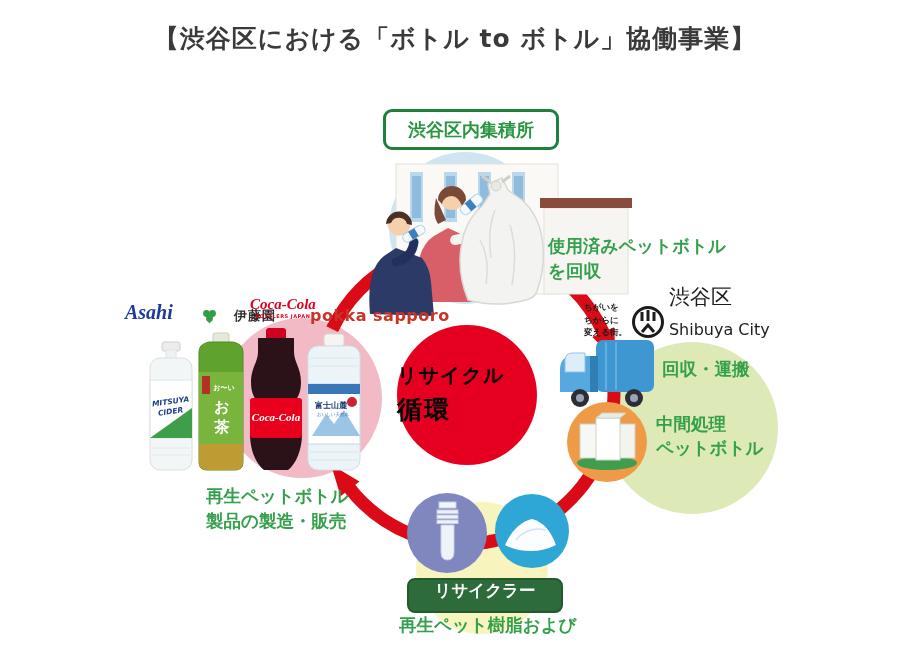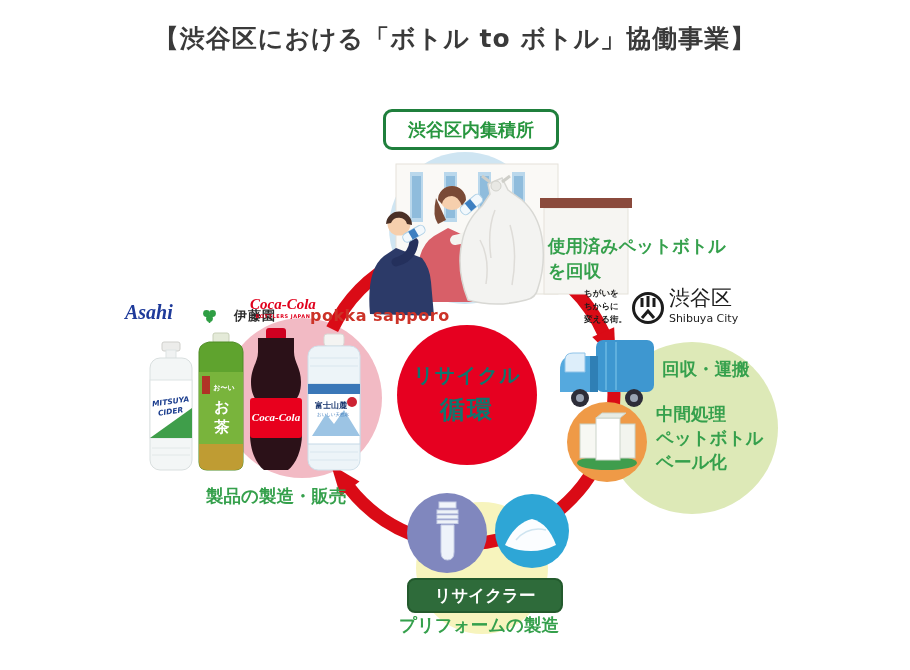--- a/index.html
+++ b/index.html
@@ -10,28 +10,28 @@
          color:#3a3a3a;letter-spacing:1px;}
   svg.diagram{left:0;top:0;}
   .gtext{color:#35a04c;font-weight:bold;font-size:17.5px;line-height:1.42;}
   .collection-label{left:383px;top:109px;width:170px;height:35px;background:#fff;
         border:3px solid #1f7f3c;border-radius:9px;display:flex;align-items:center;
         justify-content:center;font-size:18px;font-weight:bold;color:#28963f;}
   .collect-text{left:548px;top:234px;}
   .shibuya{left:584px;top:287px;display:flex;align-items:flex-end;gap:4px;color:#1c1c1c;}
   .shibuya .tag{font-size:8.5px;font-weight:bold;line-height:1.5;}
   .shibuya .nm{font-size:21px;font-weight:normal;line-height:1;}
-  .shibuya .nm-en{font-size:11px;margin-top:3px;}
+  .shibuya .nm-en{font-size:16px;margin-top:12px;}
   .transport-text{left:662px;top:357px;}
-  .intermediate-text{left:656px;top:402px;line-height:1.38;}
-  .center-text{left:397px;top:362px;width:140px;text-align:center;color:#0f766e;font-weight:bold;}
+  .intermediate-text{left:656px;top:412px;line-height:1.38;}
+  .center-text{left:397px;top:362px;width:140px;color:#000000;font-weight:bold;}
   .center-text .l1{font-size:20px;letter-spacing:1px;}
   .center-text .l2{font-size:25px;margin-top:4px;letter-spacing:2px;}
   .recycler-box{left:407px;top:578px;width:152px;height:31px;background:#2e6b3a;
-        border:2px solid #235a2d;border-radius:8px;display:flex;align-items:center;
+        border:2px solid #235a2d;border-radius:8px;display:flex;
         justify-content:center;font-size:16.5px;font-weight:bold;color:#fff;}
   .recycler-desc{left:399px;top:613px;}
   .sales-desc{left:206px;top:484px;}
   .brand-asahi{left:125px;top:301px;font-family:"Liberation Serif",serif;font-style:italic;
         font-weight:bold;font-size:20px;color:#1e3a9a;}
   .brand-itoen{left:202px;top:307px;display:flex;align-items:center;gap:17px;
         font-size:13px;font-weight:bold;color:#2a2a2a;letter-spacing:1px;}
   .brand-cocacola{left:250px;top:296px;text-align:center;color:#e0001c;}
   .brand-cocacola .script{font-family:"Liberation Serif",serif;font-style:italic;
         font-weight:bold;font-size:15px;line-height:1.1;}
@@ -213,37 +213,37 @@
       <div class="nm">渋谷区</div>
       <div class="nm-en">Shibuya City</div>
     </div>
   </div>
 
   <div class="abs gtext transport-text">回収・運搬</div>
 
   <div class="abs gtext intermediate-text">
     <div>中間処理</div>
     <div>ペットボトル</div>
-    <div>ベール化</div>
   </div>
 
   <div class="abs center-text">
     <div class="l1">リサイクル</div>
     <div class="l2">循環</div>
   </div>
 
   <div class="abs recycler-box">
     <span>リサイクラー</span>
   </div>
 
   <div class="abs gtext recycler-desc">
-    <div>プリフォームの製造</div>
+    <div>再生ペット樹脂および</div>
   </div>
 
   <div class="abs gtext sales-desc">
+    <div>再生ペットボトル</div>
     <div>製品の製造・販売</div>
   </div>
 
   <div class="abs brand-asahi">Asahi</div>
 
   <div class="abs brand-itoen">
     <svg width="15" height="15" viewBox="0 0 15 15">
       <circle cx="4.5" cy="4.5" r="3.4" fill="#2f9e44"></circle>
       <circle cx="10.5" cy="4.5" r="3.4" fill="#2f9e44"></circle>
       <circle cx="7.5" cy="9.5" r="3.4" fill="#2f9e44"></circle>

